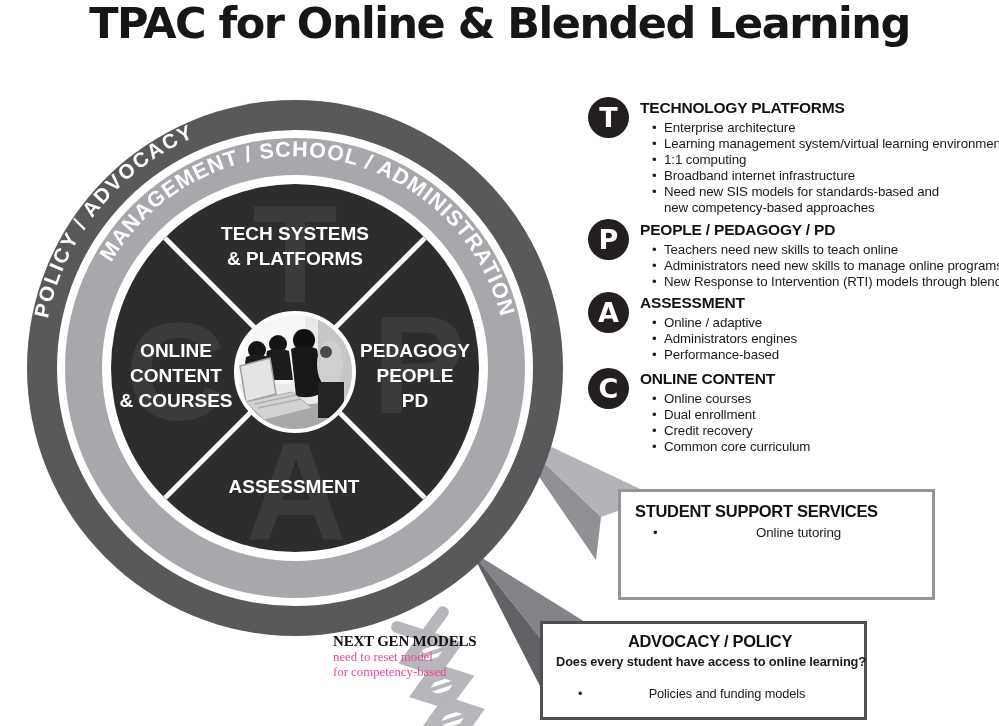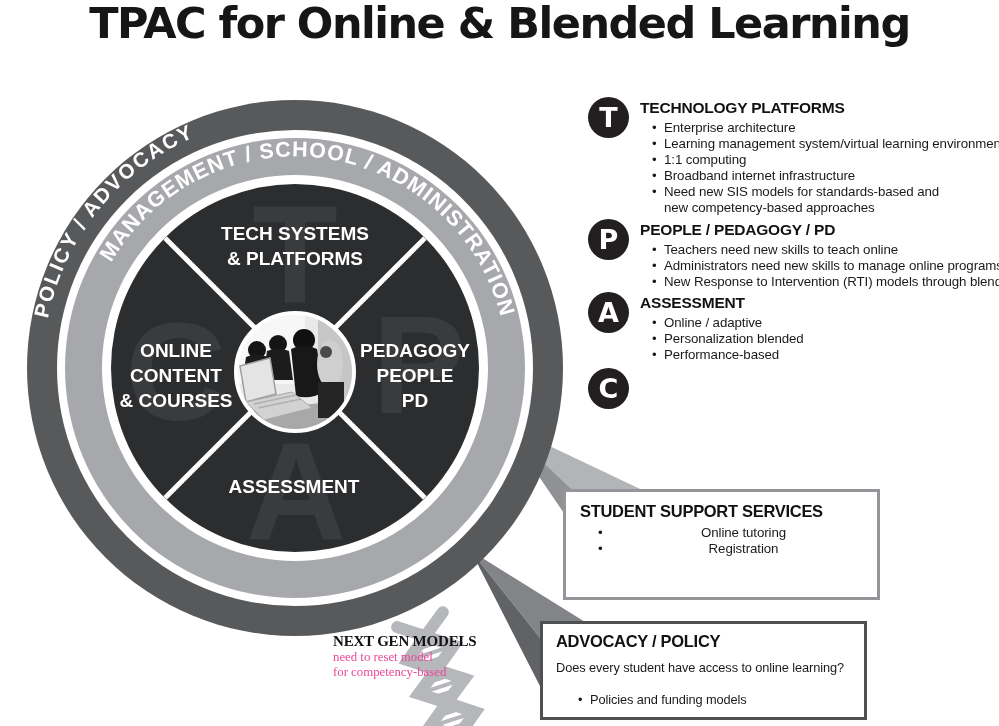--- a/index.html
+++ b/index.html
@@ -31,24 +31,24 @@
   ul.bullets{list-style:none;margin:3px 0 0 0;padding:0 0 0 12px;}
   ul.bullets li{
     position:relative;font-size:13.3px;line-height:15.9px;color:#1a1a1a;
     padding-left:12px;white-space:nowrap;letter-spacing:-0.1px;
   }
   ul.bullets li::before{content:"\2022";position:absolute;left:0;top:0;}
   ul.bullets li.cont::before{content:"";}
 
   
   .callout-box{position:absolute;background:#fff;z-index:3;}
-  #box-student{left:563px;top:489px;width:297px;height:95px;border:3px solid #939598;padding:10px 0 0 14px;}
-  #box-advocacy{left:540px;top:621px;width:308px;height:85px;border:3px solid #4f5052;padding:8px 0 0 13px;}
+  #box-student{left:618px;top:489px;width:297px;height:95px;border:3px solid #939598;padding:10px 0 0 14px;}
+  #box-advocacy{left:540px;top:621px;width:308px;height:85px;border:3px solid #4f5052;padding:8px 0 0 13px;text-align:center;}
   .box-title{font-size:16.5px;font-weight:bold;color:#121212;letter-spacing:-0.3px;}
-  .box-question{font-size:12.8px;color:#1a1a1a;margin-top:9px;letter-spacing:-0.1px;white-space:nowrap;}
+  .box-question{font-size:12.8px;color:#1a1a1a;margin-top:3px;letter-spacing:-0.1px;white-space:nowrap;font-weight:bold;}
   #box-student ul.bullets{margin-top:4px;padding-left:18px;text-align:center;}
   #box-advocacy ul.bullets{padding-left:22px;margin-top:17px;}
   #box-advocacy ul.bullets li{font-size:12.8px;}
 
   
   #footnote{position:absolute;left:333px;top:633px;width:180px;text-align:left;z-index:4;font-family:Liberation Serif, serif;}
   #footnote .fn-title{font-size:15px;font-weight:bold;color:#111;letter-spacing:-0.2px;}
   #footnote .fn-line{font-size:12.8px;color:#ec4899;line-height:14.5px;}
 </style>
 </head>
@@ -193,35 +193,43 @@
       </ul>
     </div>
   </div>
 
   <div class="legend-item" style="left:588px;top:292px">
     <div class="badge">A</div>
     <div class="legend-body">
       <div class="legend-title">ASSESSMENT</div>
       <ul class="bullets">
         <li>Online / adaptive</li>
-        <li>Personalization blended</li>
+        <li>Administrators engines</li>
         <li>Performance-based</li>
       </ul>
     </div>
   </div>
 
   <div class="legend-item" style="left:588px;top:368px">
     <div class="badge">C</div>
+    <div class="legend-body">
+      <div class="legend-title">ONLINE CONTENT</div>
+      <ul class="bullets">
+        <li>Online courses</li>
+        <li>Dual enrollment</li>
+        <li>Credit recovery</li>
+        <li>Common core curriculum</li>
+      </ul>
+    </div>
   </div>
 
   <div class="callout-box" id="box-student">
     <div class="box-title">STUDENT SUPPORT SERVICES</div>
     <ul class="bullets">
       <li>Online tutoring</li>
-      <li>Registration</li>
     </ul>
   </div>
 
   <div class="callout-box" id="box-advocacy">
     <div class="box-title">ADVOCACY / POLICY</div>
     <div class="box-question">Does every student have access to online learning?</div>
     <ul class="bullets">
       <li>Policies and funding models</li>
     </ul>
   </div>

